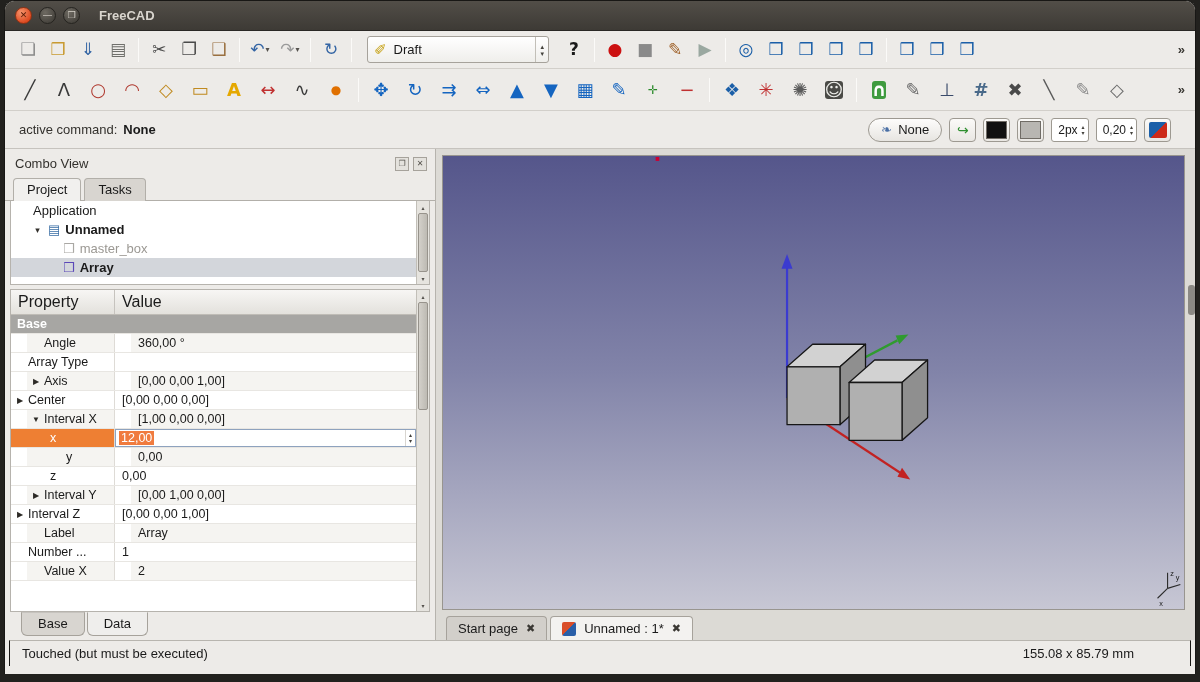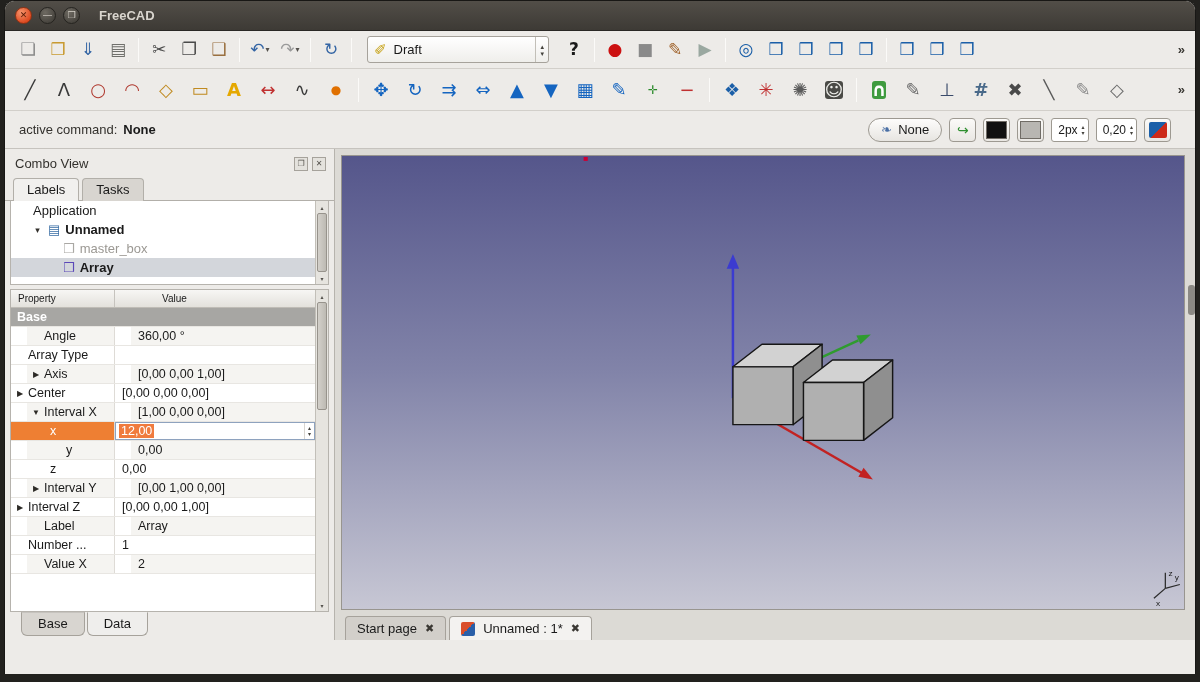--- a/index.html
+++ b/index.html
@@ -50,21 +50,21 @@
   .sqbtn .fill { width:100%; height:100%; border:1px solid #706c66; }
   .spinbox { height:24px; border:1px solid #9d9991; border-radius:3px; background:#fff; display:flex; align-items:center;
     padding:0 3px 0 6px; gap:4px; font-size:12px; }
   .spincol { display:flex; flex-direction:column; font-size:6px; line-height:6px; color:#44423d; }
   .twotone { width:18px; height:16px; border-radius:2px; background:linear-gradient(135deg,#1b5fa8 52%,#cc2a1a 52%); }
 
   
   .main { position:absolute; top:148px; left:0; right:0; bottom:34px; display:flex; background:#dcdad5; }
 
   
-  .panel { width:330px; display:flex; flex-direction:column; background:#edebe8; border-right:1px solid #b6b3ad; }
+  .panel { width:431px; display:flex; flex-direction:column; background:#edebe8; border-right:1px solid #b6b3ad; }
   .panel-header { display:flex; align-items:center; padding:7px 8px 4px 10px; color:#33312d; }
   .panel-hicons { margin-left:auto; display:flex; gap:4px; }
   .phicon { width:14px; height:14px; border:1px solid #a6a29b; background:#e4e2dd; display:flex; align-items:center;
     justify-content:center; font-size:8px; color:#55524d; }
   .panel-tabs { display:flex; padding:2px 0 0 8px; border-bottom:1px solid #b2afa9; }
   .ptab { padding:3px 13px 4px; border:1px solid #b2afa9; border-bottom:none; border-radius:4px 4px 0 0;
     background:#d8d5d0; margin-right:3px; position:relative; top:1px; }
   .ptab.active { background:#f1f0ee; }
   .labels-header { margin:5px 5px 0 5px; border:1px solid #b6b3ad; background:linear-gradient(#f6f5f3,#e7e5e1);
     padding:3px 8px; font-size:12.5px; }
@@ -80,21 +80,21 @@
     display:flex; flex-direction:column; }
   .vsarrow { height:12px; display:flex; align-items:center; justify-content:center; font-size:6px; color:#55524d; }
   .vshandle { margin:0 1px; background:linear-gradient(90deg,#d3d0ca,#bdbab3); border:1px solid #97938c; border-radius:2px; }
   .vshandle.grow { flex:1; }
   .vshandle.part { height:108px; }
 
   
   .ptablewrap { flex:1; margin:4px 5px 0 5px; border:1px solid #b6b3ad; background:#fff; position:relative;
     overflow:hidden; padding-right:13px; }
   .phead { display:grid; grid-template-columns:104px 1fr; background:linear-gradient(#f7f6f4,#e3e1dc);
-    border-bottom:1px solid #bfbcb6; font-size:10px;gap:40px; }
+    border-bottom:1px solid #bfbcb6; font-size:16px; }
   .phead div { padding:3px 7px; }
   .phead div:first-child { border-right:1px solid #c6c3be; }
   .prow { display:grid; grid-template-columns:104px 1fr; height:19px; border-bottom:1px solid #e8e6e2;
     font-size:12.5px; align-items:stretch; }
   .prow.alt .pname, .prow.alt .pval { background:#f5f4f1;margin-left:16px; }
   .prow.group { display:block; background:#a7a6a3; }
   .gcell { color:#fff; font-weight:bold; padding:2px 6px; }
   .pname { display:flex; align-items:center; border-right:1px solid #dedbd6; padding-left:3px; gap:2px; }
   .pexp { width:12px; font-size:8px; color:#2c2a26; text-align:center; }
   .childlbl { margin-left:22px; }
@@ -384,21 +384,21 @@
 
     <div class="panel">
       <div class="panel-header">
         <span>Combo View</span>
         <span class="panel-hicons">
           <span class="phicon">❐</span>
           <span class="phicon">✕</span>
         </span>
       </div>
       <div class="panel-tabs">
-        <span class="ptab active">Labels</span>
+        <span class="ptab active">Project</span>
         <span class="ptab">Tasks</span>
       </div>
       <div class="treewrap">
         <div id="tree">
             <div class="trow" style="padding-left: 6px;">
               <span class="texp"></span>
               <span class="tlabel">Application</span>
             </div>
             <div class="trow" style="padding-left: 21px;">
               <span class="texp">▾</span>
@@ -588,14 +588,18 @@
             <span class="dicon"></span>
             <span>Unnamed : 1*</span>
             <span class="dclose">✖</span>
           </div>
         </div>
       <div class="vpthumb"></div>
     </div>
 
   </div>
 
+  <div class="statusbar">
+    <span>Touched (but must be executed)</span>
+    <span class="sizeread">155.08 x 85.79 mm</span>
+  </div>
 
 </div>
 
 </body></html>

